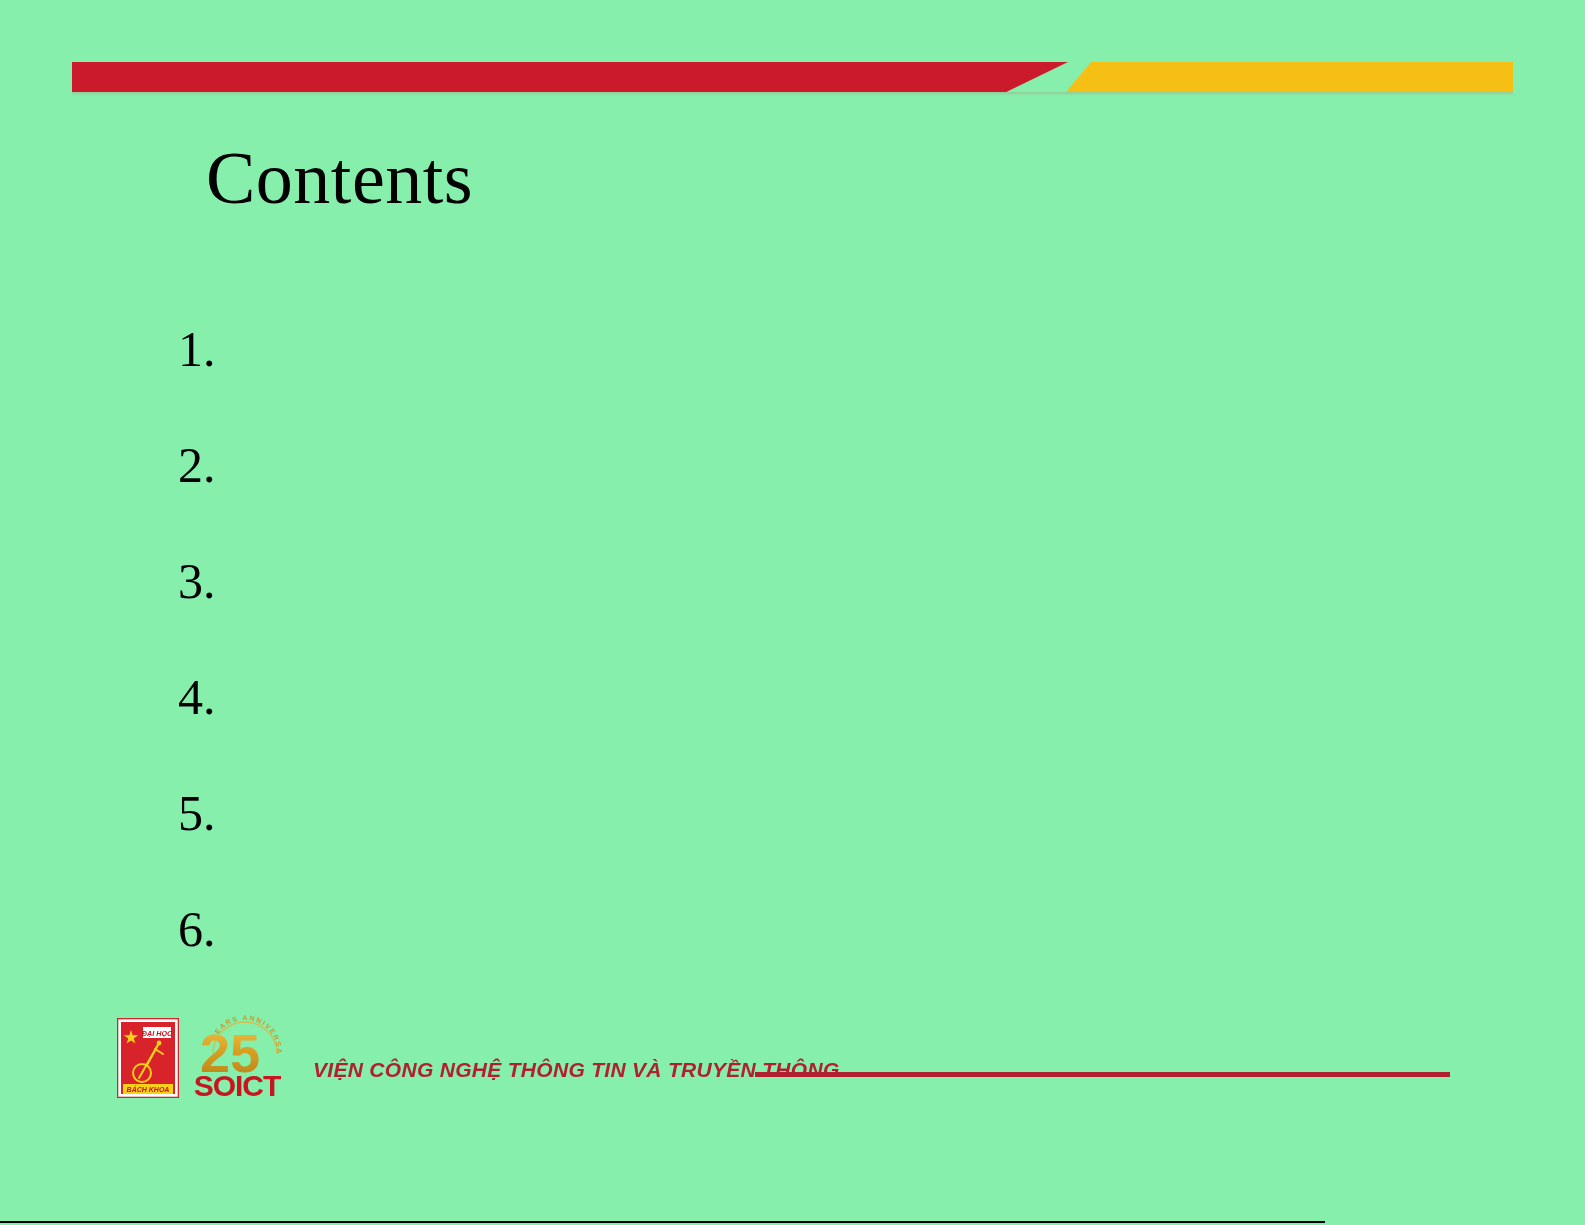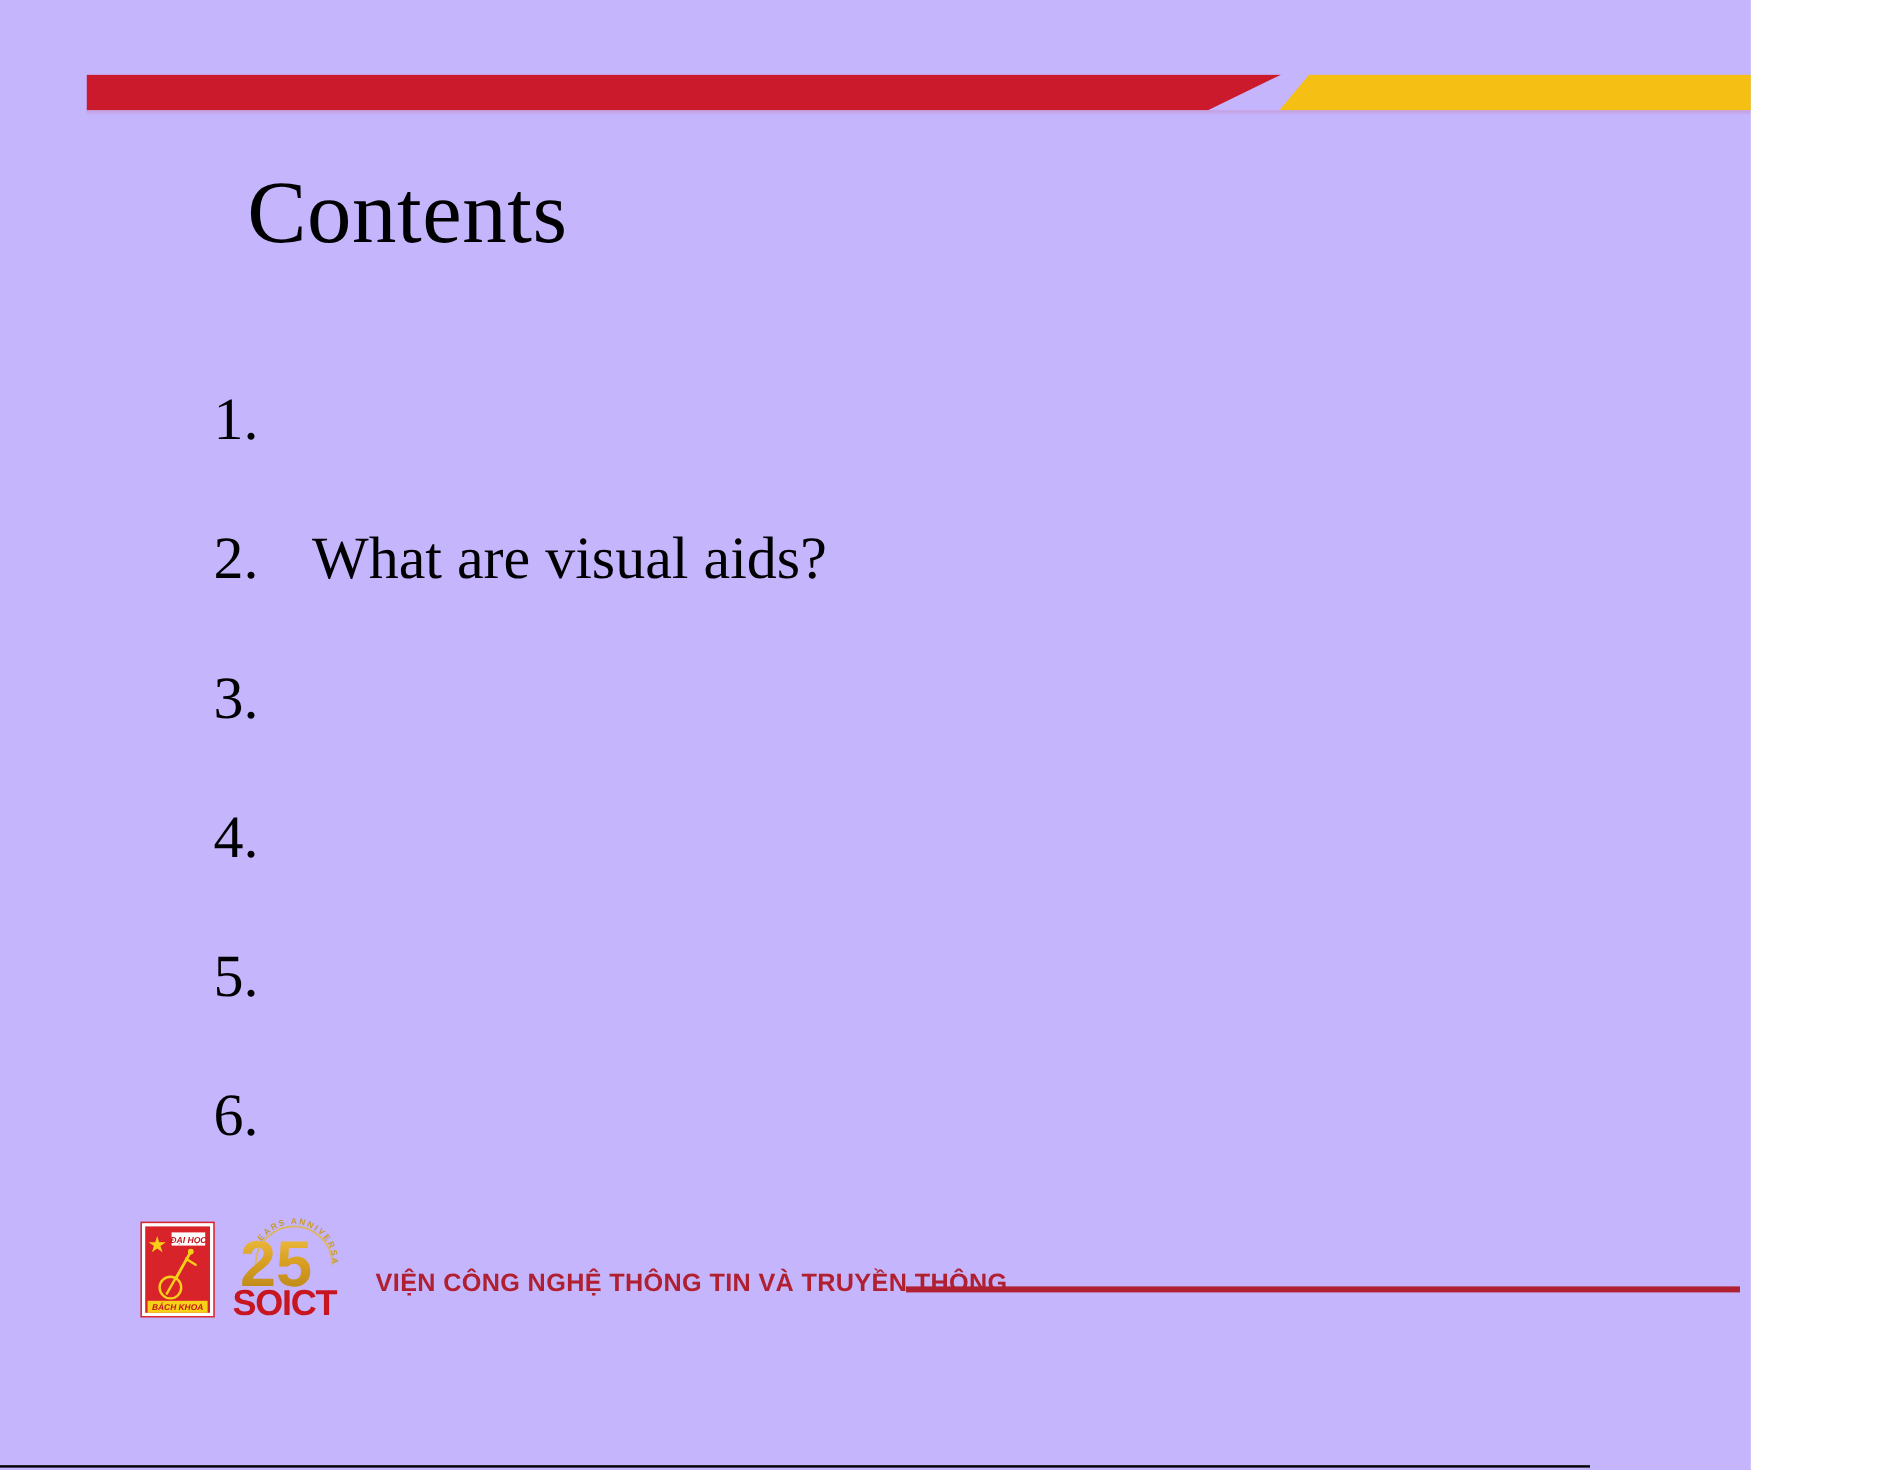--- a/index.html
+++ b/index.html
@@ -5,23 +5,23 @@
   html, body {
     margin: 0;
     padding: 0;
     background: #ffffff;
   }
   body {
     font-family: "Liberation Serif", "DejaVu Serif", serif;
   }
   .slide {
     position: relative;
-    width: 1459px;
+    width: 1585px;
     height: 1225px;
-    background: #c4b5fd;
+    background: #86efac;
     overflow: hidden;
   }
 
   
   .topbar {
     position: absolute;
     left: 0;
     top: 62px;
     width: 1585px;
     height: 30px;
@@ -109,20 +109,21 @@
   .footer-text {
     position: absolute;
     left: 313px;
     top: 1058px;
     font-family: "Liberation Sans", "DejaVu Sans", sans-serif;
     font-size: 21px;
     font-weight: bold;
     color: #B02030;
     letter-spacing: 0.3px;
     white-space: nowrap;
+    font-style: italic;
   }
   .footer-rule {
     position: absolute;
     left: 755px;
     top: 1072px;
     width: 695px;
     height: 5px;
     background: #B02030;
   }
 
@@ -149,21 +150,20 @@
   <div class="title">Contents</div>
 
   <div class="contents-list">
 
     <div class="content-item">
       <span class="item-number">1.</span>
     </div>
 
     <div class="content-item">
       <span class="item-number">2.</span>
-      <span class="item-label">What are visual aids?</span>
     </div>
 
     <div class="content-item">
       <span class="item-number">3.</span>
     </div>
 
     <div class="content-item">
       <span class="item-number">4.</span>
     </div>
 

